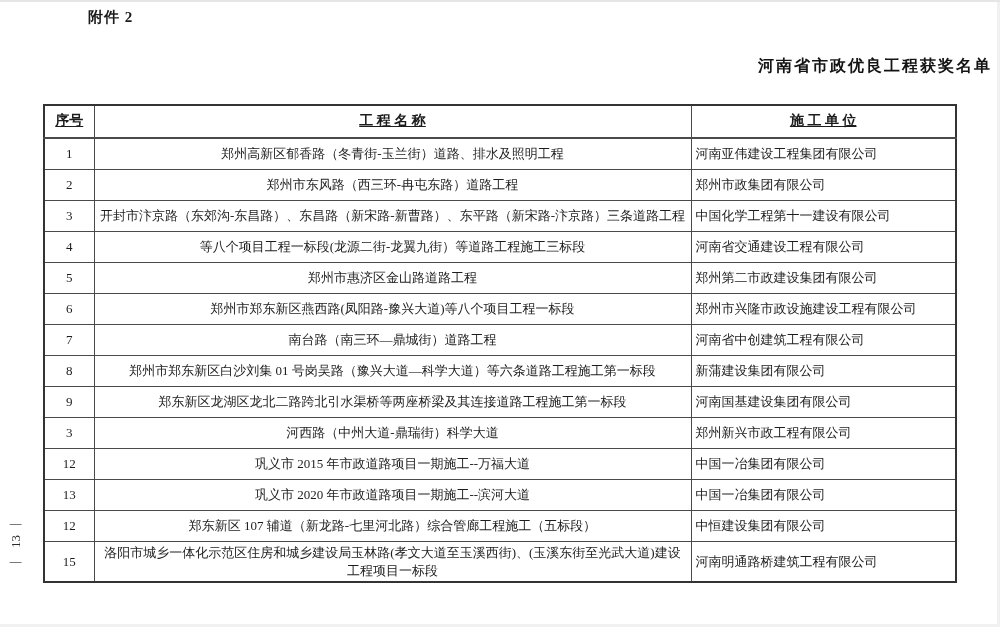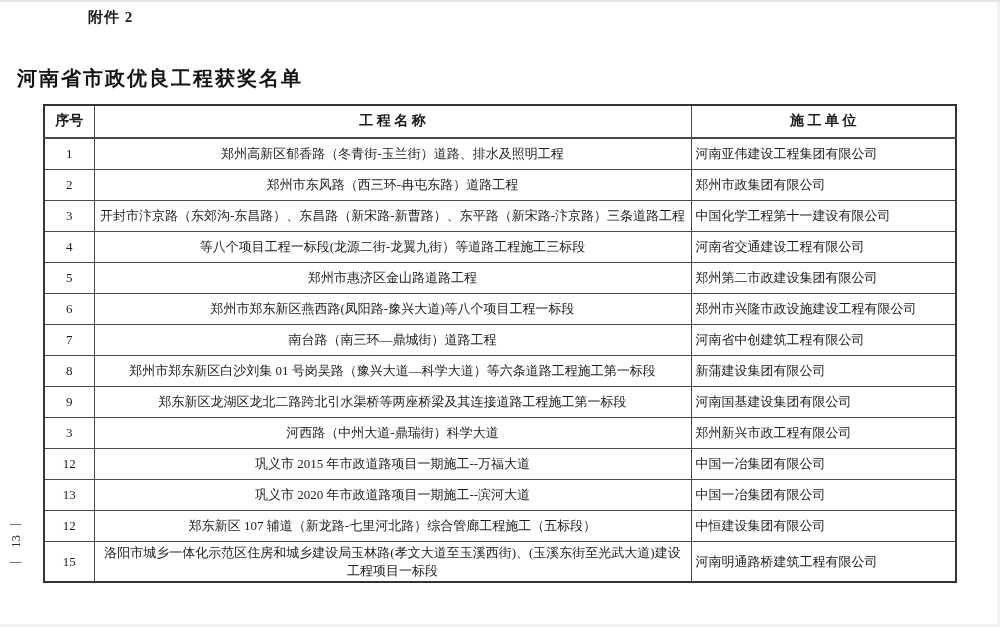--- a/index.html
+++ b/index.html
@@ -16,23 +16,23 @@
     background:#fff;
     box-shadow: inset 0 2px 0 #e6e6e6, inset -3px 0 0 #f1f1f1, inset 0 -3px 0 #f1f1f1;
   }
   .attachment{
     position:absolute;left:40px;top:8px;
     font-family:Liberation Serif, serif;
     font-weight:700;font-size:15px;letter-spacing:1px;margin-left:48px;
   }
   .title{
     position:absolute;left:0;right:0;top:48px;
-    margin:17px;text-align:left;
+    margin:8px;text-align:right;
     font-family:"Liberation Sans","DejaVu Sans",sans-serif;
-    font-weight:700;font-size:20px;letter-spacing:2px;
+    font-weight:700;font-size:16px;letter-spacing:2px;
     color:#141414;
   }
   table.awards{
     position:absolute;left:43px;top:104px;
     width:912px;
     border-collapse:collapse;
     table-layout:fixed;
     background:#fff;
   }
   table.awards th, table.awards td{
@@ -42,20 +42,21 @@
     padding:2px 4px;
     overflow:hidden;
   }
   table.awards{border:2px solid #333;}
   table.awards thead th{
     height:27px;
     font-weight:700;
     font-size:14px;
     text-align:center;
     border-bottom-width:2px;
+    text-decoration:underline;
   }
   table.awards tbody td{height:26px;}
   td.c-index{text-align:center;font-size:13px;}
   td.c-project{text-align:center;padding-left:6px;padding-right:6px;}
   td.c-company{text-align:left;padding-left:6px;padding-right:4px;}
   .pagenum{
     position:absolute;left:4px;top:493px;
     width:22px;height:96px;
     display:flex;flex-direction:column;
     align-items:center;justify-content:center;

